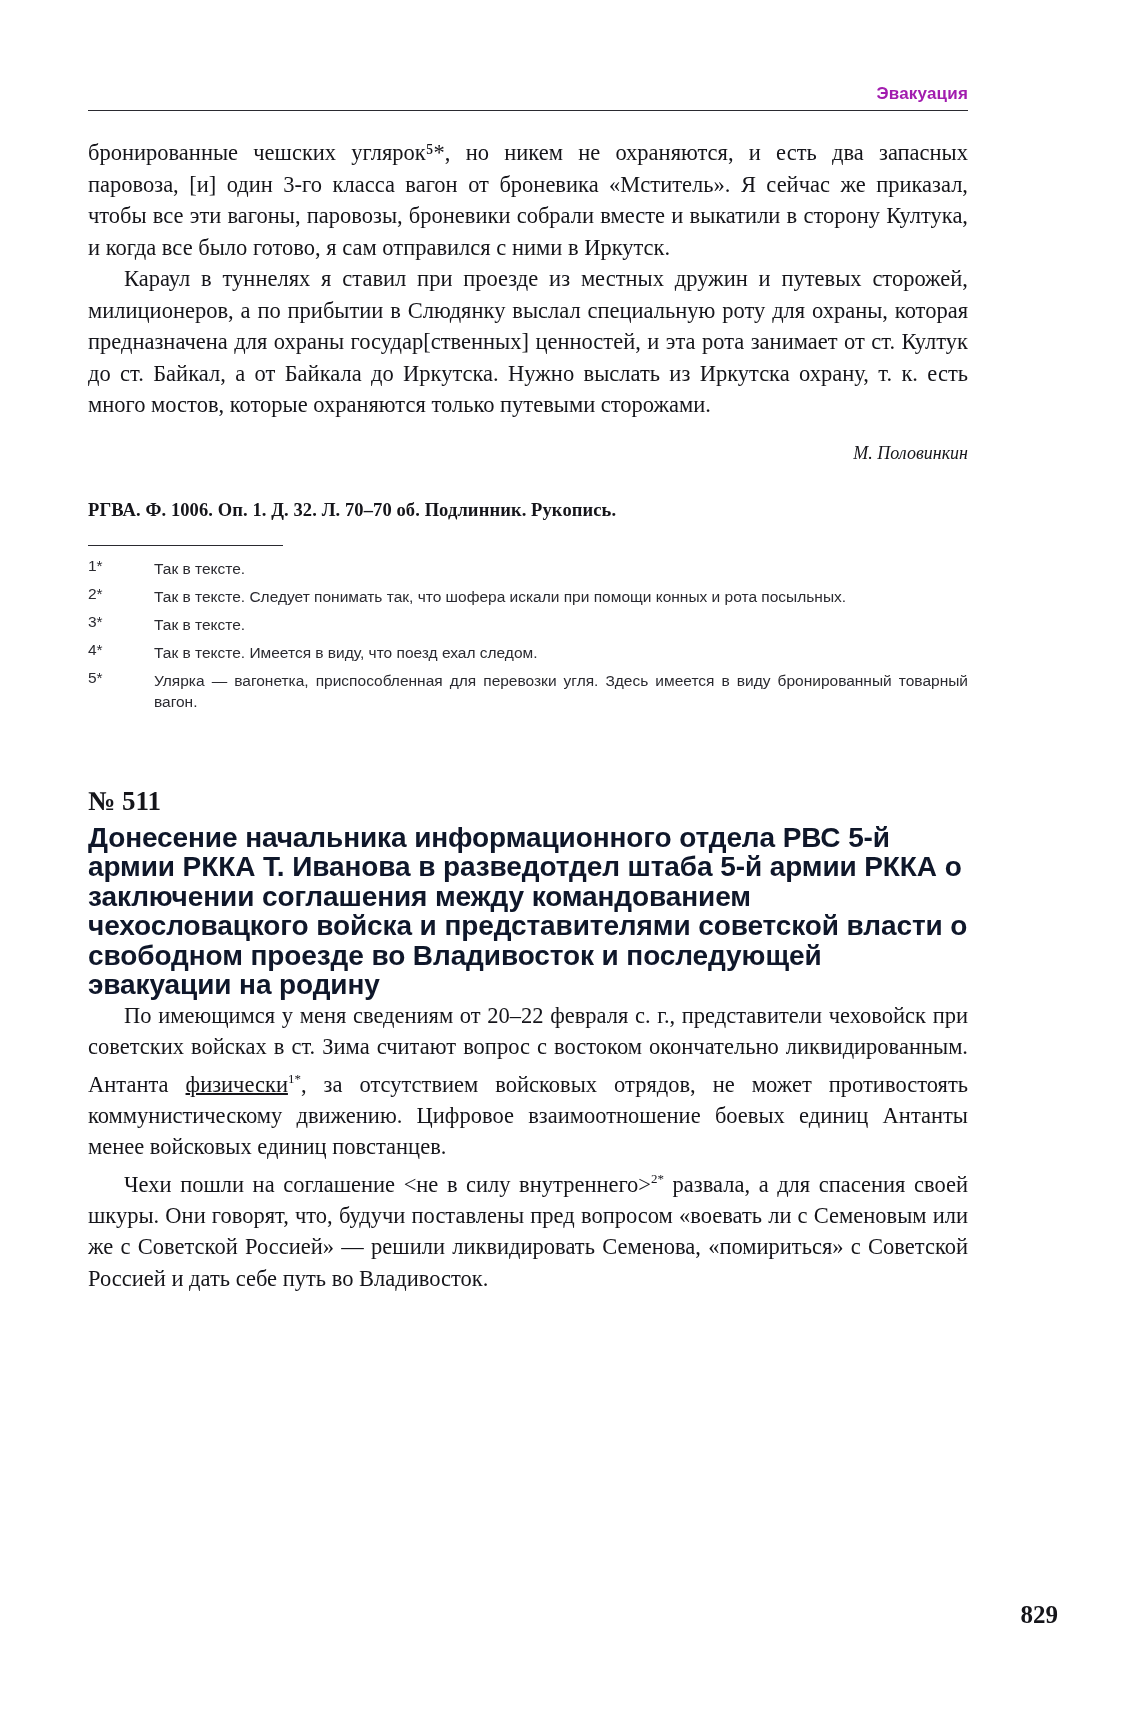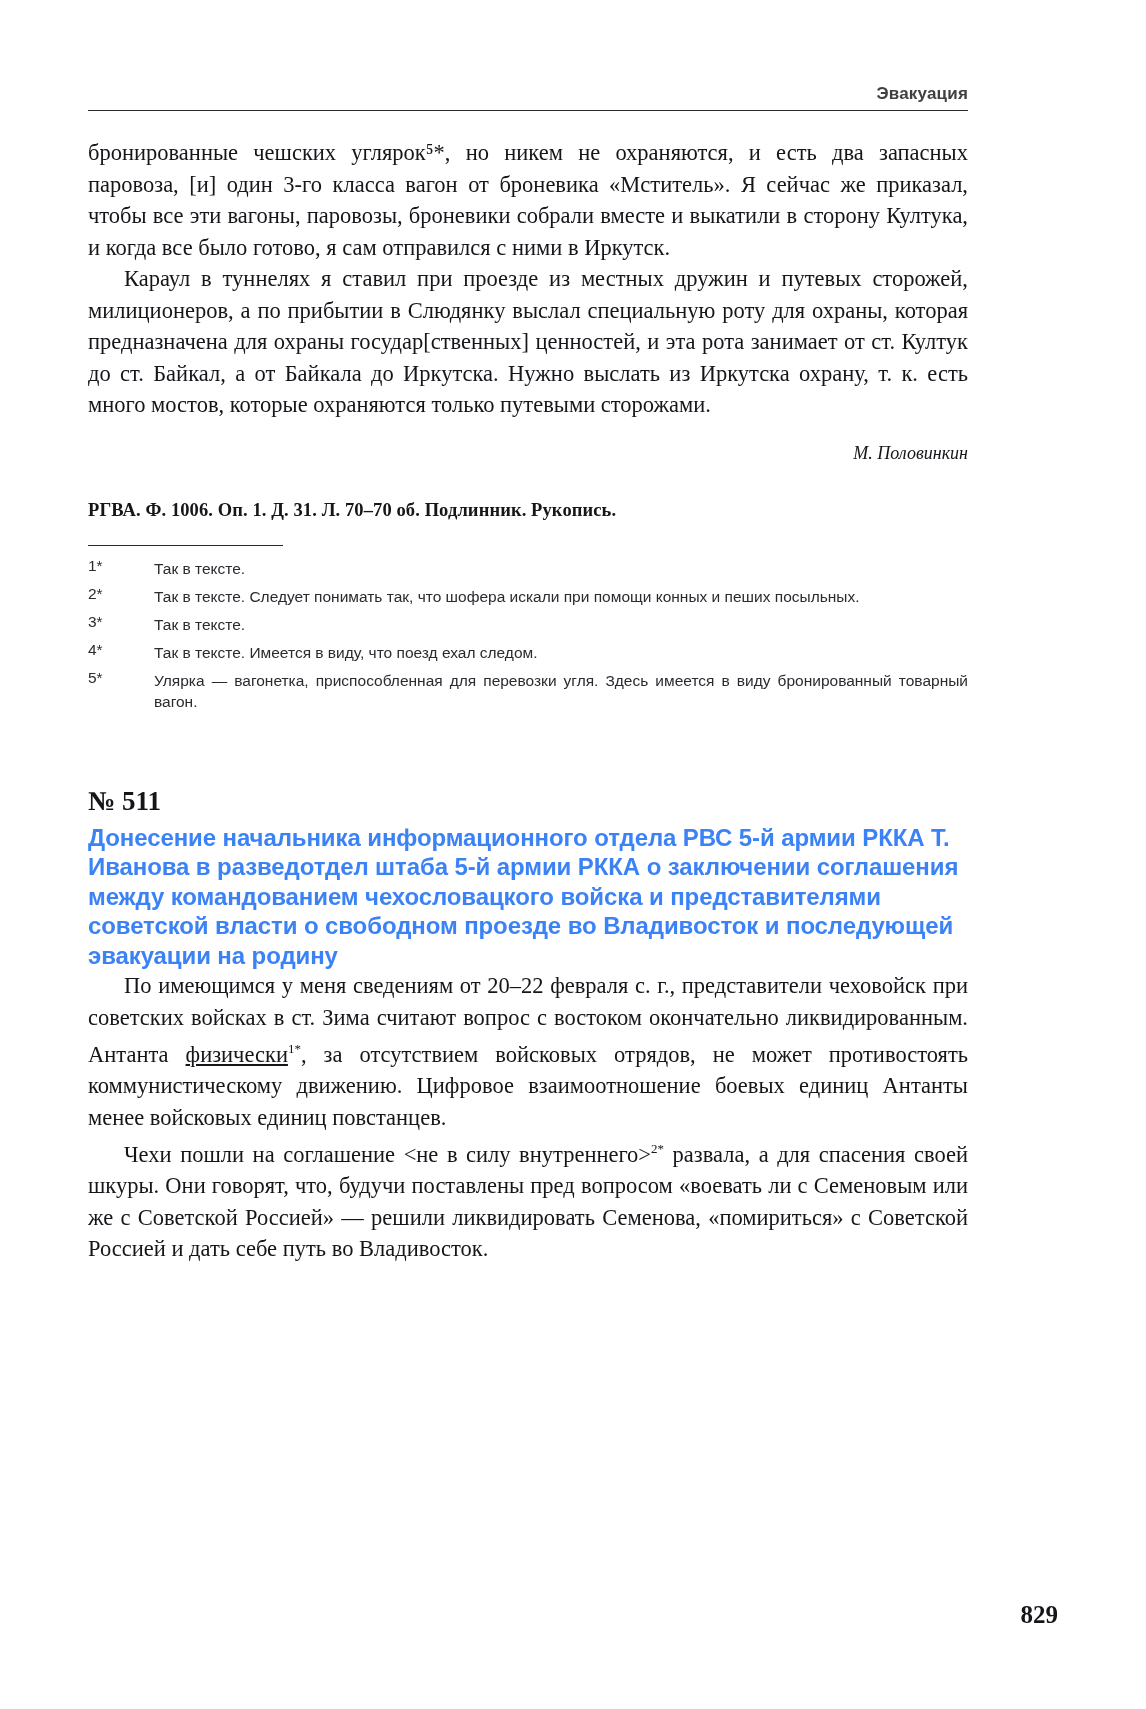--- a/index.html
+++ b/index.html
@@ -27,21 +27,21 @@
     left: 88px;
     top: 84px;
     width: 880px;
   }
   .running-head {
     text-align: right;
     font-family: "Liberation Sans", sans-serif;
     font-weight: bold;
     font-size: 17px;
     letter-spacing: 0.2px;
-    color: #404040;
+    color: #a21caf;
     padding-bottom: 6px;
   }
   .rule {
     border: 0;
     border-top: 1.6px solid #2a2a30;
     margin: 0 0 26px 0;
   }
   p.body {
     font-size: 22.5px;
     line-height: 31.5px;
@@ -94,23 +94,23 @@
   .doc-number {
     font-family: "Liberation Serif", serif;
     font-weight: bold;
     font-size: 27px;
     margin-top: 74px;
     margin-bottom: 6px;
   }
   .doc-title {
     font-family: "Liberation Sans", sans-serif;
     font-weight: bold;
-    font-size: 24px;
+    font-size: 28px;
     line-height: 29.5px;
-    color: #3b82f6;
+    color: #0f172a;
     letter-spacing: -0.1px;
   }
   .doc-meta {
     font-style: italic;
     font-size: 22px;
     line-height: 31px;
     margin-top: 34px;
   }
   .doc-meta div { margin: 0; }
   .doc-body { }
@@ -133,33 +133,33 @@
 
   <div class="content">
 
     <div class="running-head">Эвакуация</div>
     <hr class="rule">
 
     <div>
       <p class="body">бронированные чешских углярок⁵*, но никем не охраняются, и есть два запасных паровоза, [и] один 3-го класса вагон от броневика «Мститель». Я сейчас же приказал, чтобы все эти вагоны, паровозы, броневики собрали вместе и выкатили в сторону Култука, и когда все было готово, я сам отправился с ними в Иркутск.</p>
       <p class="body indent">Караул в туннелях я ставил при проезде из местных дружин и путевых сторожей, милиционеров, а по прибытии в Слюдянку выслал специальную роту для охраны, которая предназначена для охраны государ[ственных] ценностей, и эта рота занимает от ст. Култук до ст. Байкал, а от Байкала до Иркутска. Нужно выслать из Иркутска охрану, т. к. есть много мостов, которые охраняются только путевыми сторожами.</p>
       <div class="signature">М. Половинкин</div>
-      <div class="archive-ref">РГВА. Ф. 1006. Оп. 1. Д. 31. Л. 70–70 об. Подлинник. Рукопись.</div>
+      <div class="archive-ref">РГВА. Ф. 1006. Оп. 1. Д. 32. Л. 70–70 об. Подлинник. Рукопись.</div>
     </div>
 
     <hr class="notes-sep">
 
     <div class="notes">
       <div class="note">
         <span class="note-marker">1*</span>
         <span class="note-text">Так в тексте.</span>
       </div>
       <div class="note">
         <span class="note-marker">2*</span>
-        <span class="note-text">Так в тексте. Следует понимать так, что шофера искали при помощи конных и пеших посыльных.</span>
+        <span class="note-text">Так в тексте. Следует понимать так, что шофера искали при помощи конных и рота посыльных.</span>
       </div>
       <div class="note">
         <span class="note-marker">3*</span>
         <span class="note-text">Так в тексте.</span>
       </div>
       <div class="note">
         <span class="note-marker">4*</span>
         <span class="note-text">Так в тексте. Имеется в виду, что поезд ехал следом.</span>
       </div>
       <div class="note">

